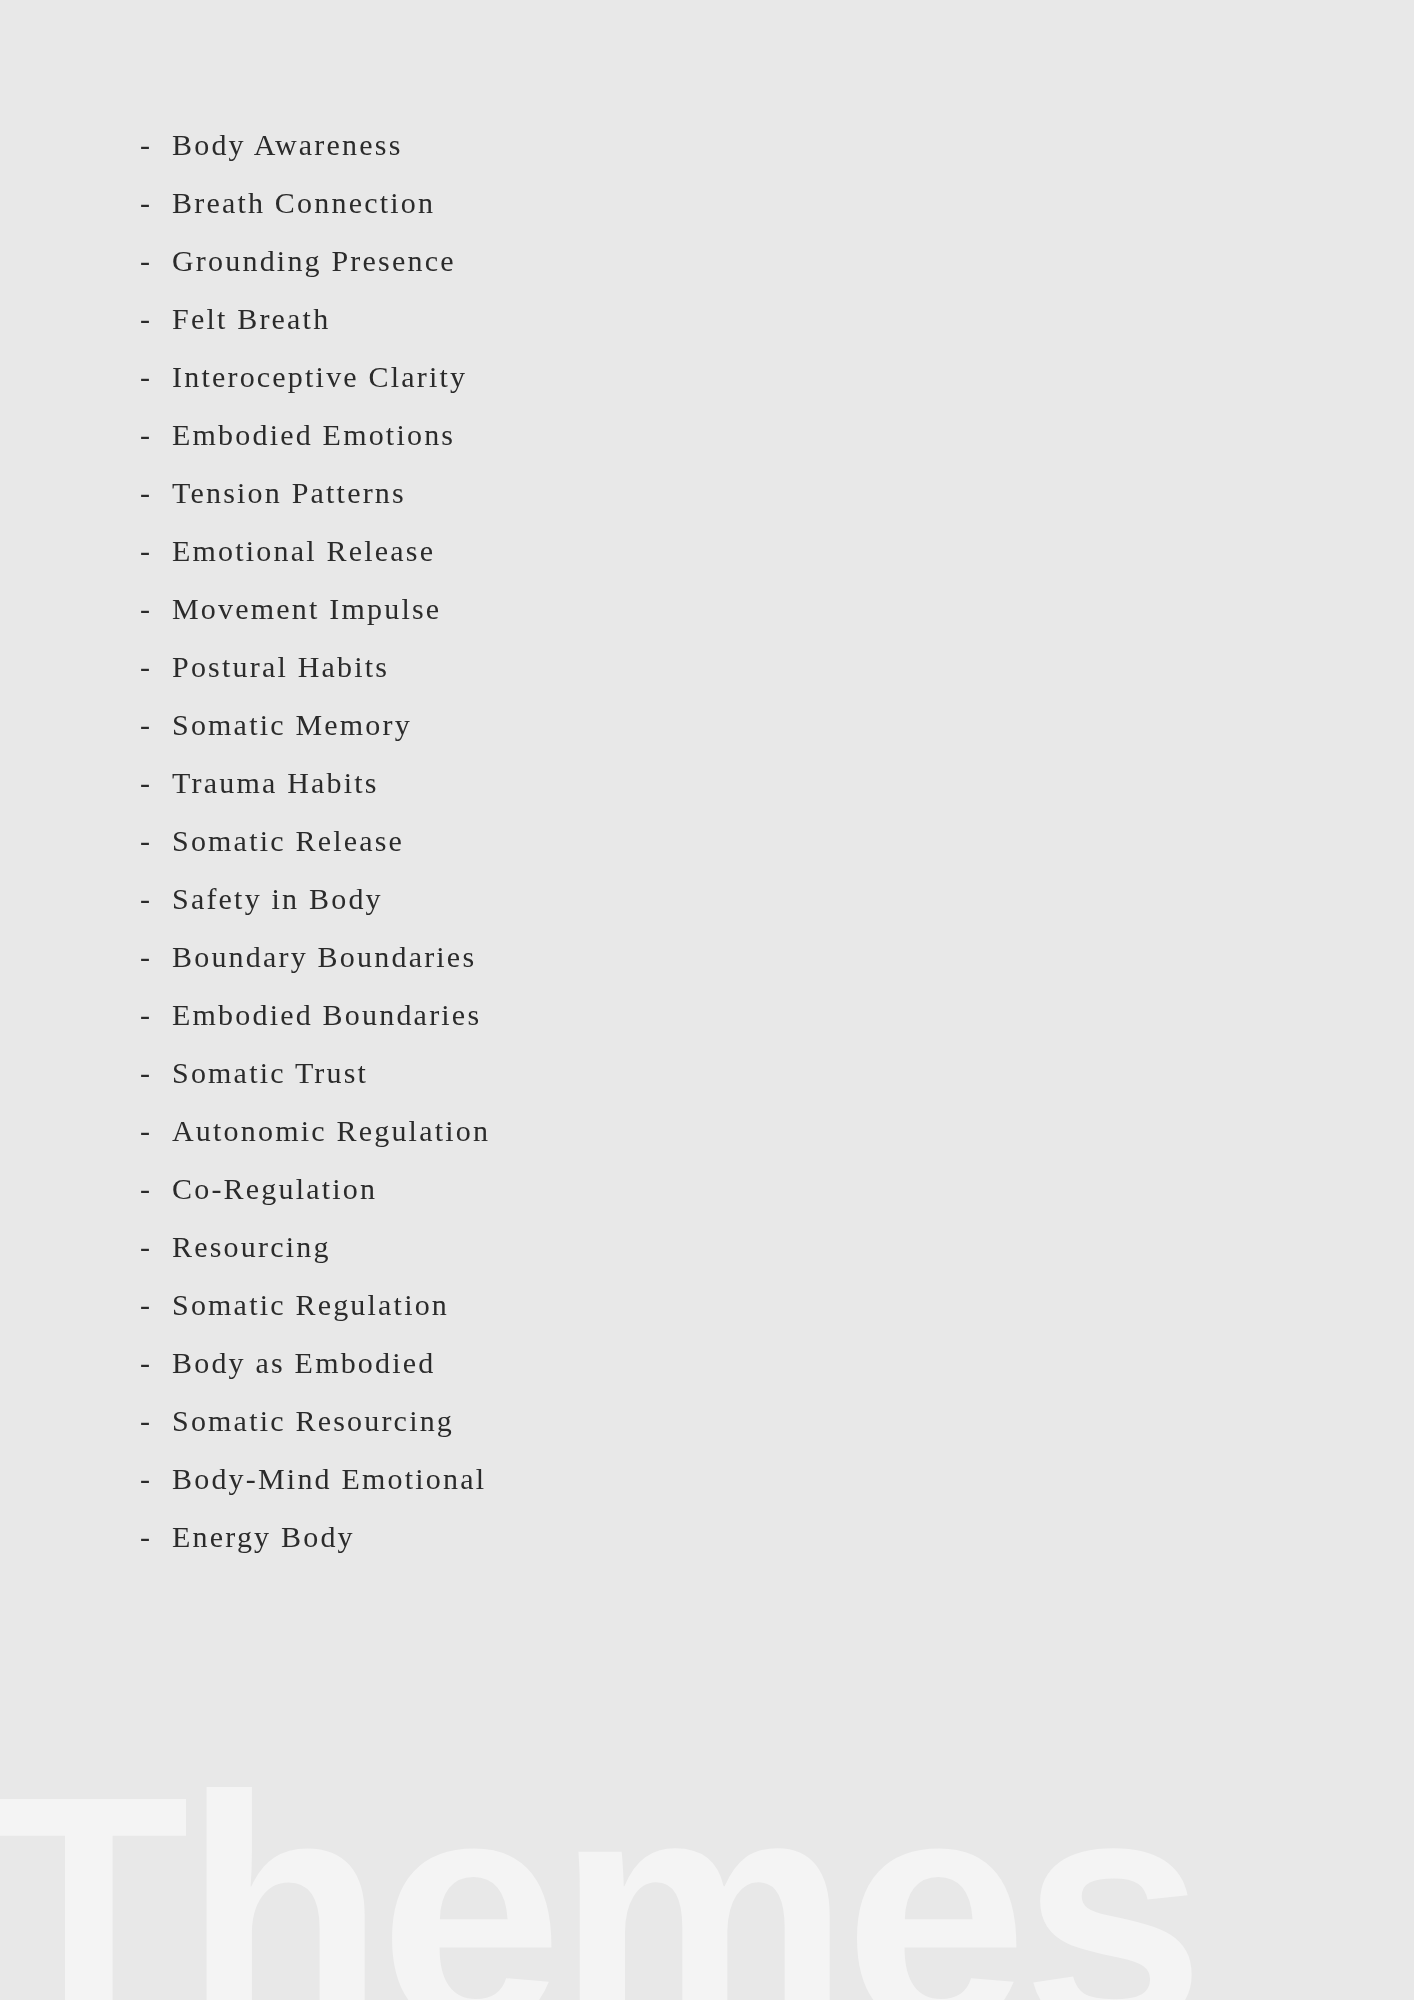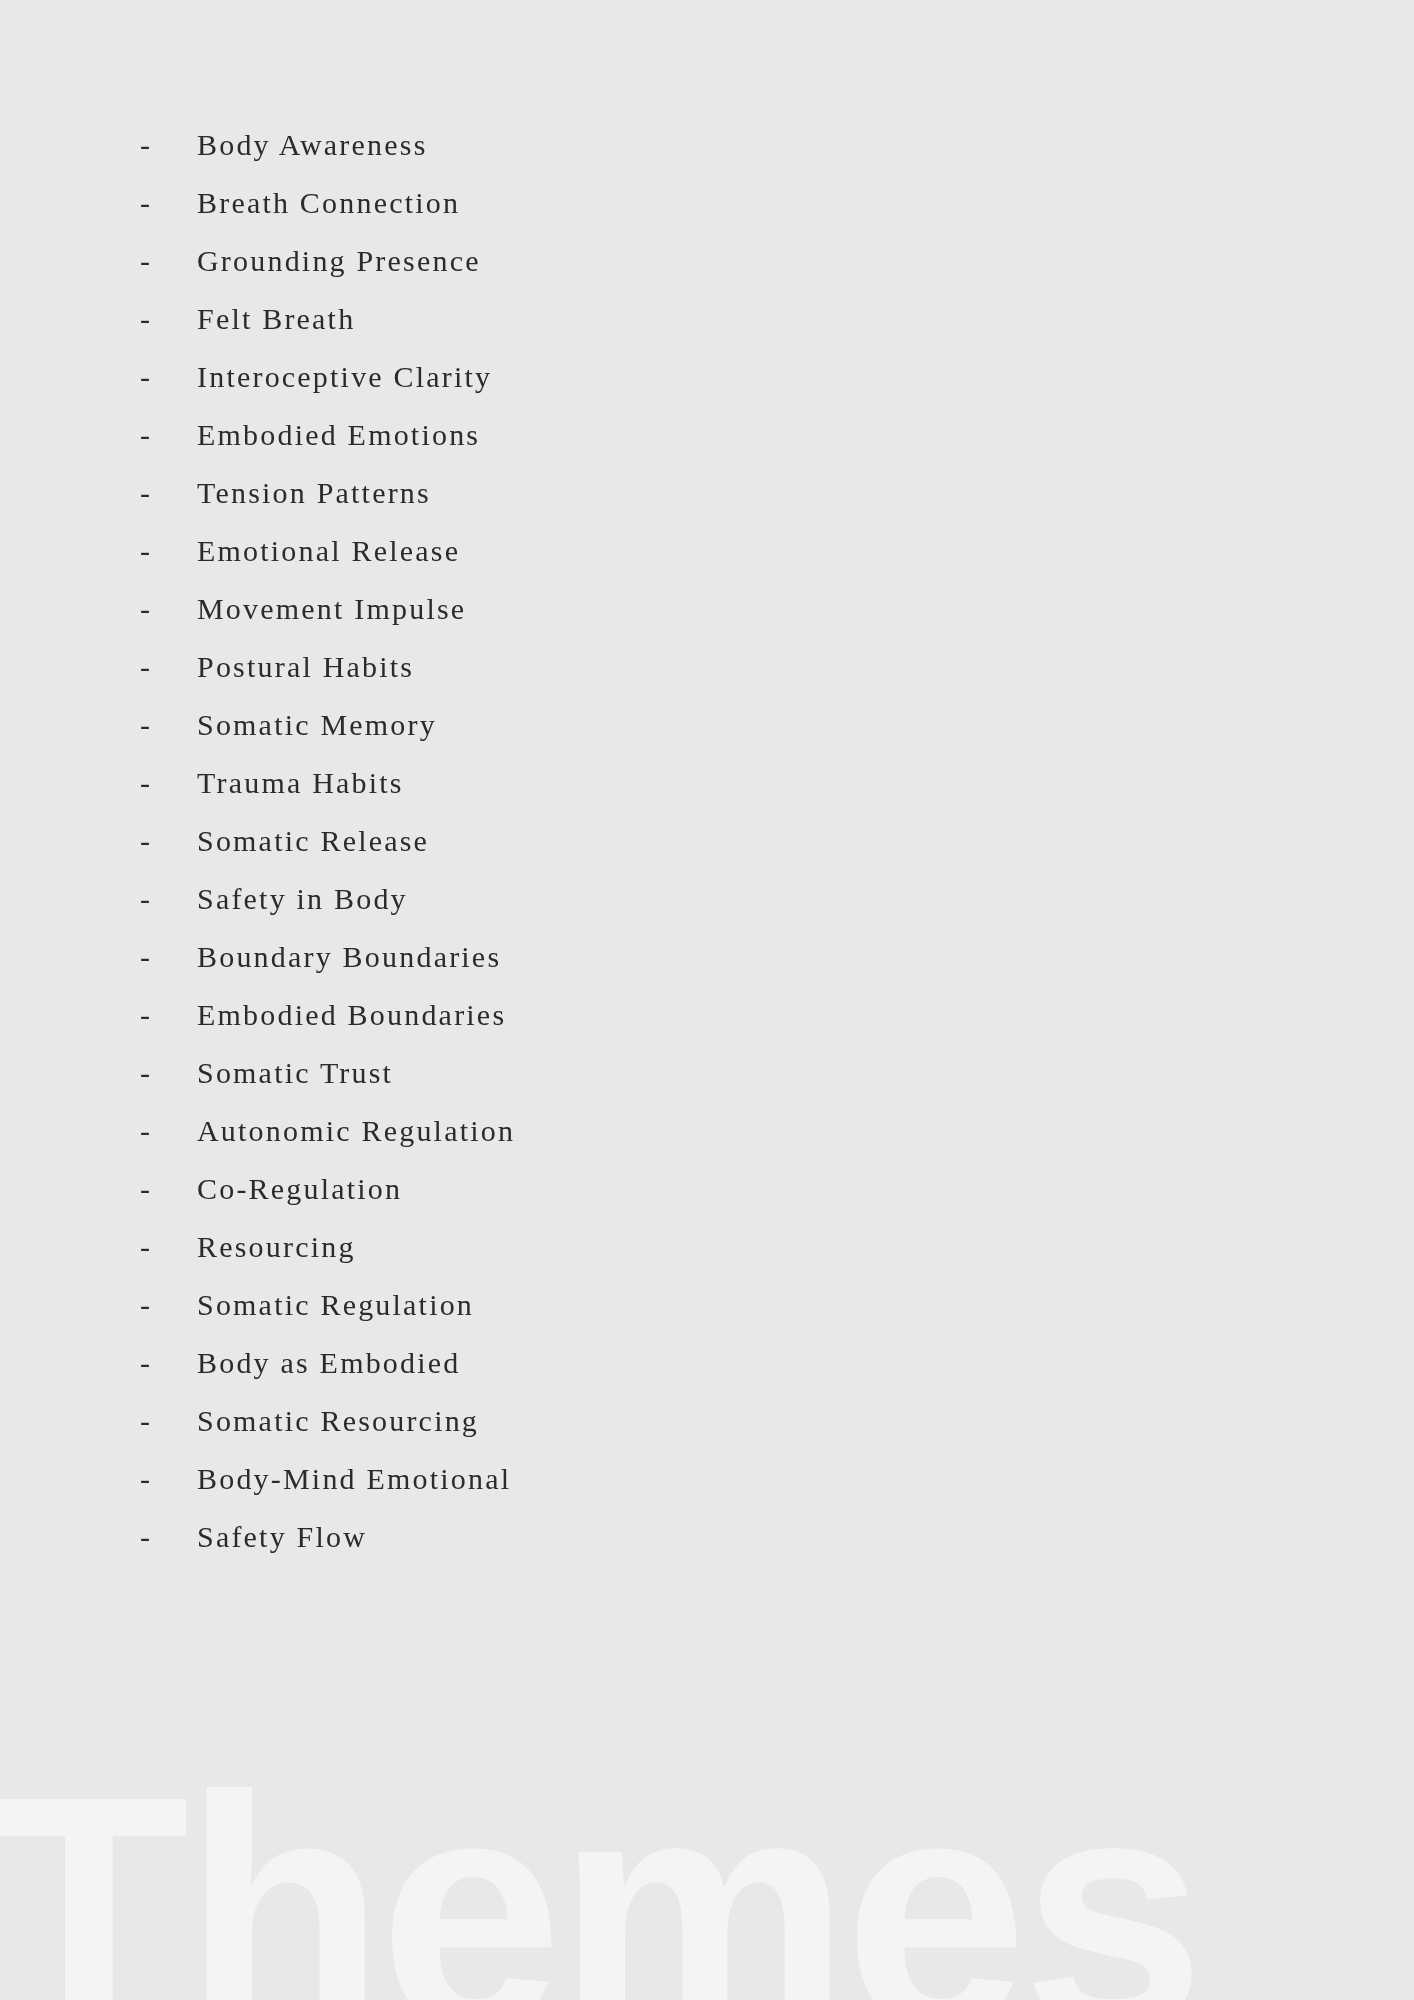--- a/index.html
+++ b/index.html
@@ -41,21 +41,20 @@
 
   .theme-dash {
     width: 32px;
     flex: 0 0 32px;
     color: #2b2b2b;
     letter-spacing: 0;
   }
 
   .theme-label {
     display: inline-block;
-    margin-left: 25px;
   }
 
   
   #watermark {
     position: absolute;
     left: -12px;
     bottom: -60px;
     font-family: "Liberation Sans", sans-serif;
     font-weight: bold;
     font-size: 330px;
@@ -162,19 +161,19 @@
     <div class="theme-item">
       <span class="theme-dash">-</span>
       <span class="theme-label">Somatic Resourcing</span>
     </div>
     <div class="theme-item">
       <span class="theme-dash">-</span>
       <span class="theme-label">Body-Mind Emotional</span>
     </div>
     <div class="theme-item">
       <span class="theme-dash">-</span>
-      <span class="theme-label">Safety Flow</span>
+      <span class="theme-label">Energy Body</span>
     </div>
   </div>
 
   <div id="watermark">Themes</div>
 
 </div>
 
 </body></html>

